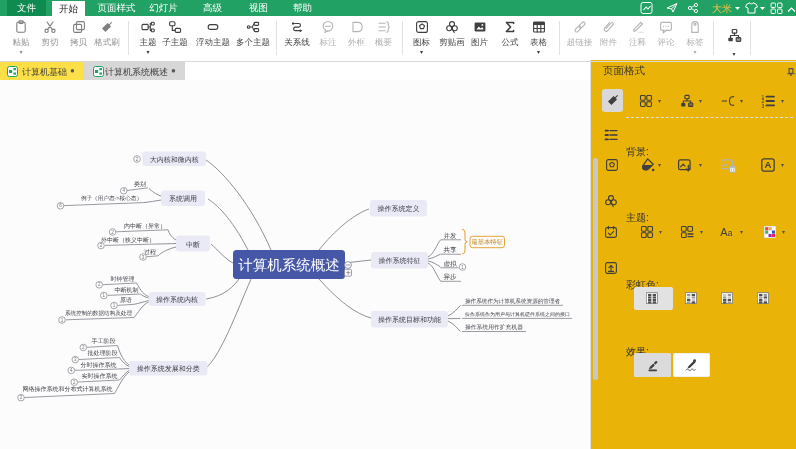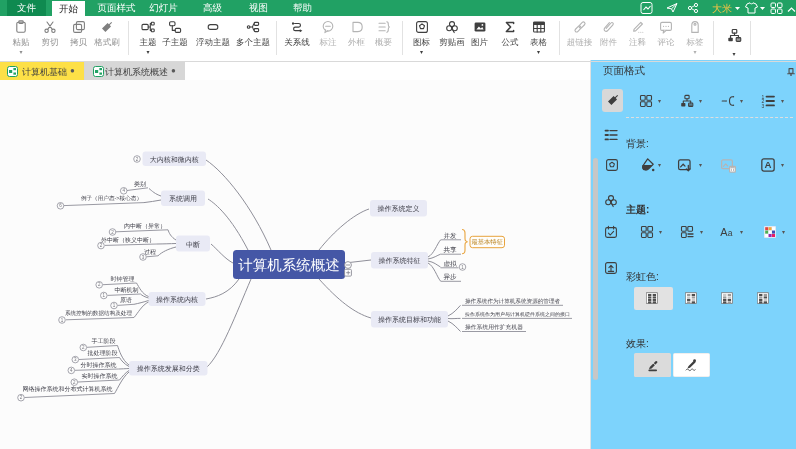--- a/index.html
+++ b/index.html
@@ -22,23 +22,23 @@
 
 #tabstrip{position:absolute;left:0;top:62px;width:796px;height:18px;background:#fff;}
 .tab{position:absolute;top:0;height:18px;font-size:9px;color:#3f3f3f;}
 #tab1{left:0;width:85px;background:#fde047;border-right:1px solid #d5d5d5;}
 #tab2{left:85px;width:100px;background:#d7d7d7;}
 .tabtxt{position:absolute;top:4.5px;line-height:10px;}
 .tabdot{position:absolute;top:4px;font-size:8px;color:#5a5a5a;}
 
 #canvas{position:absolute;left:0;top:80px;width:590px;height:369px;background:#fcfcfc;}
 
-#panel{position:absolute;left:590px;top:60px;width:206px;height:389px;background:#7dd3fc;border-left:1px solid #e0e0e0;}
+#panel{position:absolute;left:590px;top:60px;width:206px;height:389px;background:#eab308;border-left:1px solid #e0e0e0;}
 #ptitle{position:absolute;left:12px;top:4px;font-size:10.5px;color:#333;}
-.plbl{position:absolute;font-size:10px;color:#333;}
+.plbl{position:absolute;font-size:10px;color:#333;margin-top:8px;}
 #pscroll{position:absolute;left:2px;top:98px;width:5px;height:222px;background:#c7c7c7;border-radius:2.5px;}
 .pbtn{position:absolute;}
 .pcar{position:absolute;font-size:6px;color:#555;}
 </style>
 </head>
 <body>
 <div id="app">
   <div id="menubar">
     <div class="mitem" id="mfile">文件</div>
     <div class="mitem" id="mstart">开始</div>
@@ -453,21 +453,21 @@
         <rect x="1.4" y="2.6" width="9.4" height="7.6" rx="1.2"></rect>
         <path d="M3 8.2 L5 6 L6.6 7.8"></path>
         <rect x="8.4" y="8.2" width="5" height="5" rx="0.6" fill="#fff"></rect>
         <path d="M8.4 9.4 H13.4 M10.2 9.4 V8.6 H11.6 V9.4 M10 10.6 V12 M11.8 10.6 V12" stroke-width="0.8"></path>
       </svg>
 <svg class="pbtn" style="left:169.0px;top:97.0px;color:#3f3f3f" width="16" height="16" viewBox="0 0 14 14" fill="none" stroke="currentColor" stroke-width="1.10" stroke-linecap="round" stroke-linejoin="round">
         <rect x="1.6" y="1.6" width="10.8" height="10.8" rx="1.8"></rect>
         <text x="7" y="10" font-size="8.5" fill="currentColor" stroke="none" text-anchor="middle" font-weight="bold">A</text>
       </svg>
 <div class="pcar" style="left:190.0px;top:101.0px;">▾</div>
-<div class="plbl" style="left:35px;top:143px;font-weight:bold;">主题:</div>
+<div class="plbl" style="left:35px;top:143px;">主题:</div>
 <svg class="pbtn" style="left:49.0px;top:164.5px;color:#3f3f3f" width="14" height="14" viewBox="0 0 14 14" fill="none" stroke="currentColor" stroke-width="1.10" stroke-linecap="round" stroke-linejoin="round">
         <rect x="1.5" y="1.5" width="4.7" height="4.7" rx="0.9"></rect>
         <rect x="7.8" y="1.5" width="4.7" height="4.7" rx="0.9"></rect>
         <rect x="1.5" y="7.8" width="4.7" height="4.7" rx="0.9"></rect>
         <rect x="7.8" y="7.8" width="4.7" height="4.7" rx="0.9"></rect>
       </svg>
 <div class="pcar" style="left:68.0px;top:168.0px;">▾</div>
 <svg class="pbtn" style="left:89.0px;top:164.5px;color:#3f3f3f" width="14" height="14" viewBox="0 0 14 14" fill="none" stroke="currentColor" stroke-width="1.10" stroke-linecap="round" stroke-linejoin="round">
         <rect x="1.5" y="1.5" width="4.7" height="4.7" rx="0.9"></rect>
         <rect x="7.8" y="1.5" width="4.7" height="4.7" rx="0.9"></rect>

